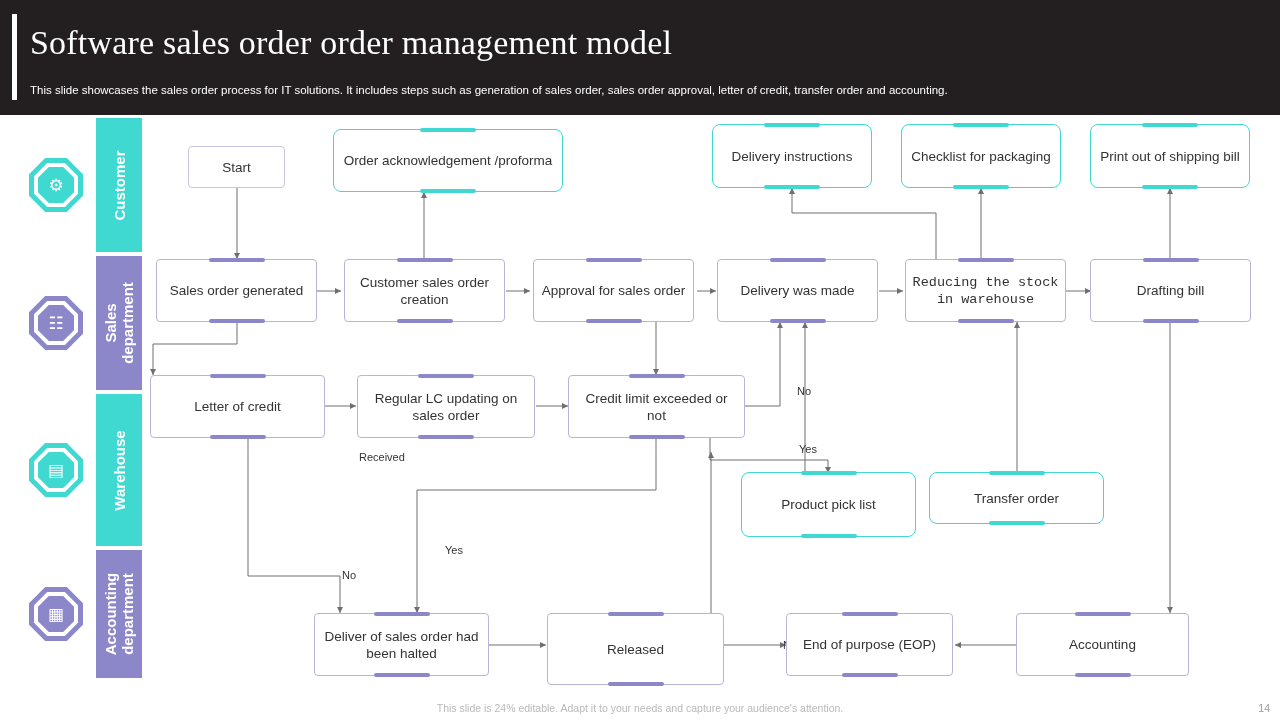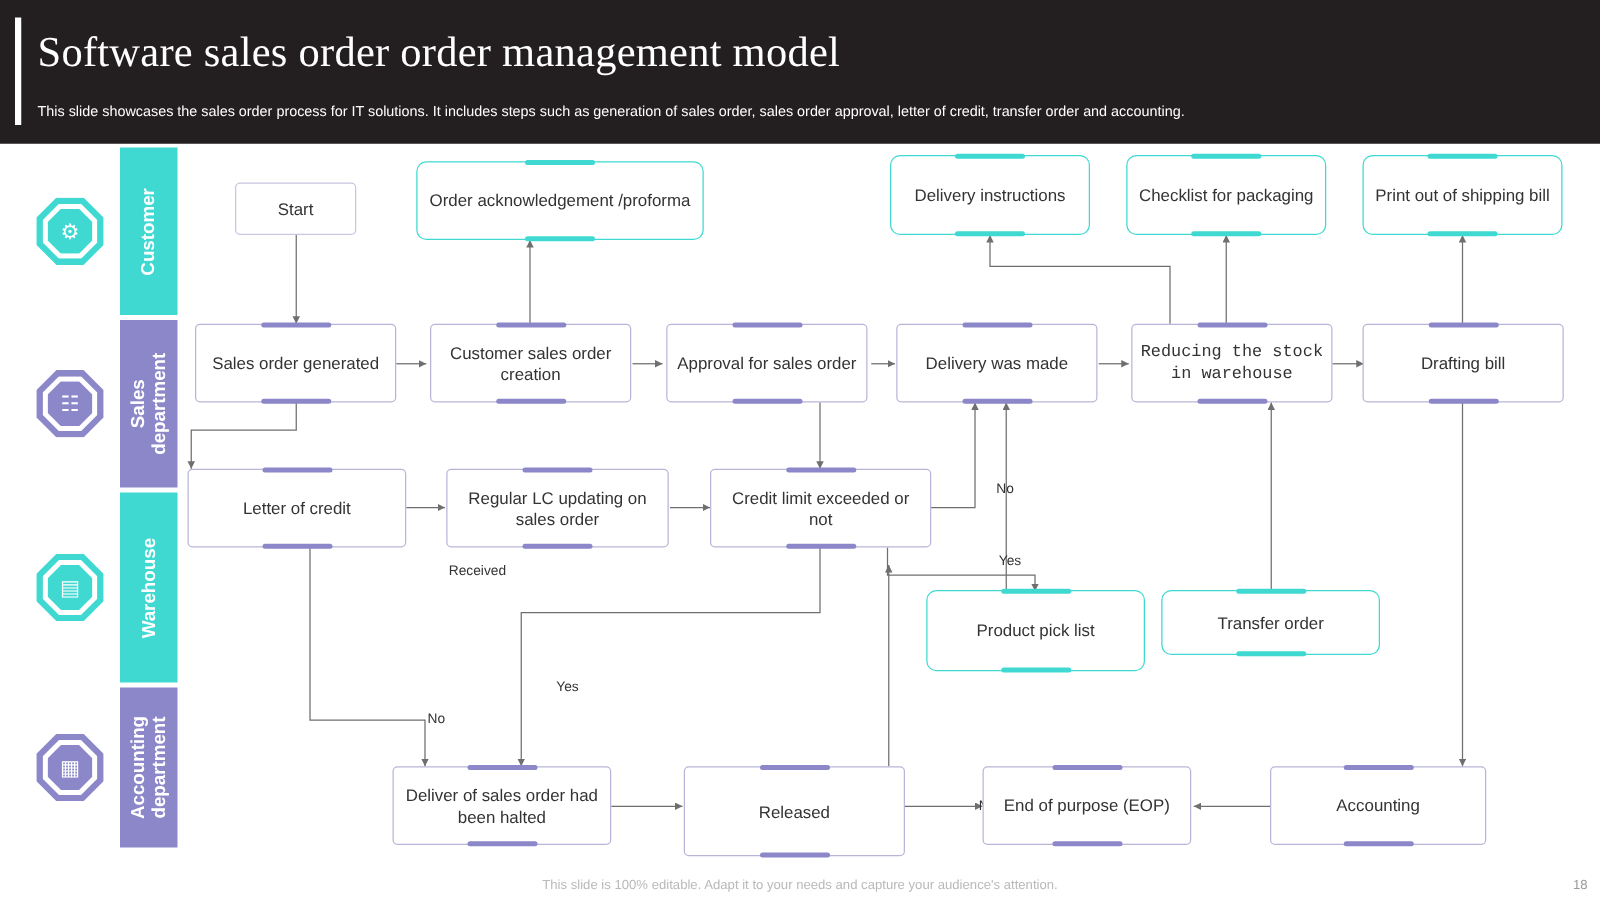--- a/index.html
+++ b/index.html
@@ -275,16 +275,16 @@
     <span>End of purpose (EOP)</span>
     <div class="bar-bot bar-purple"></div>
   </div>
 
   <div class="node" style="left:1016px;top:613px;width:173px;height:63px;">
     <div class="bar-top bar-purple"></div>
     <span>Accounting</span>
     <div class="bar-bot bar-purple"></div>
   </div>
 
-  <div class="footer">This slide is 100% editable. Adapt it to your needs and capture your audience's attention.</div>
-  <div class="pagenum">18</div>
+  <div class="footer">This slide is 24% editable. Adapt it to your needs and capture your audience's attention.</div>
+  <div class="pagenum">14</div>
 
 </div>
 
 </body></html>

